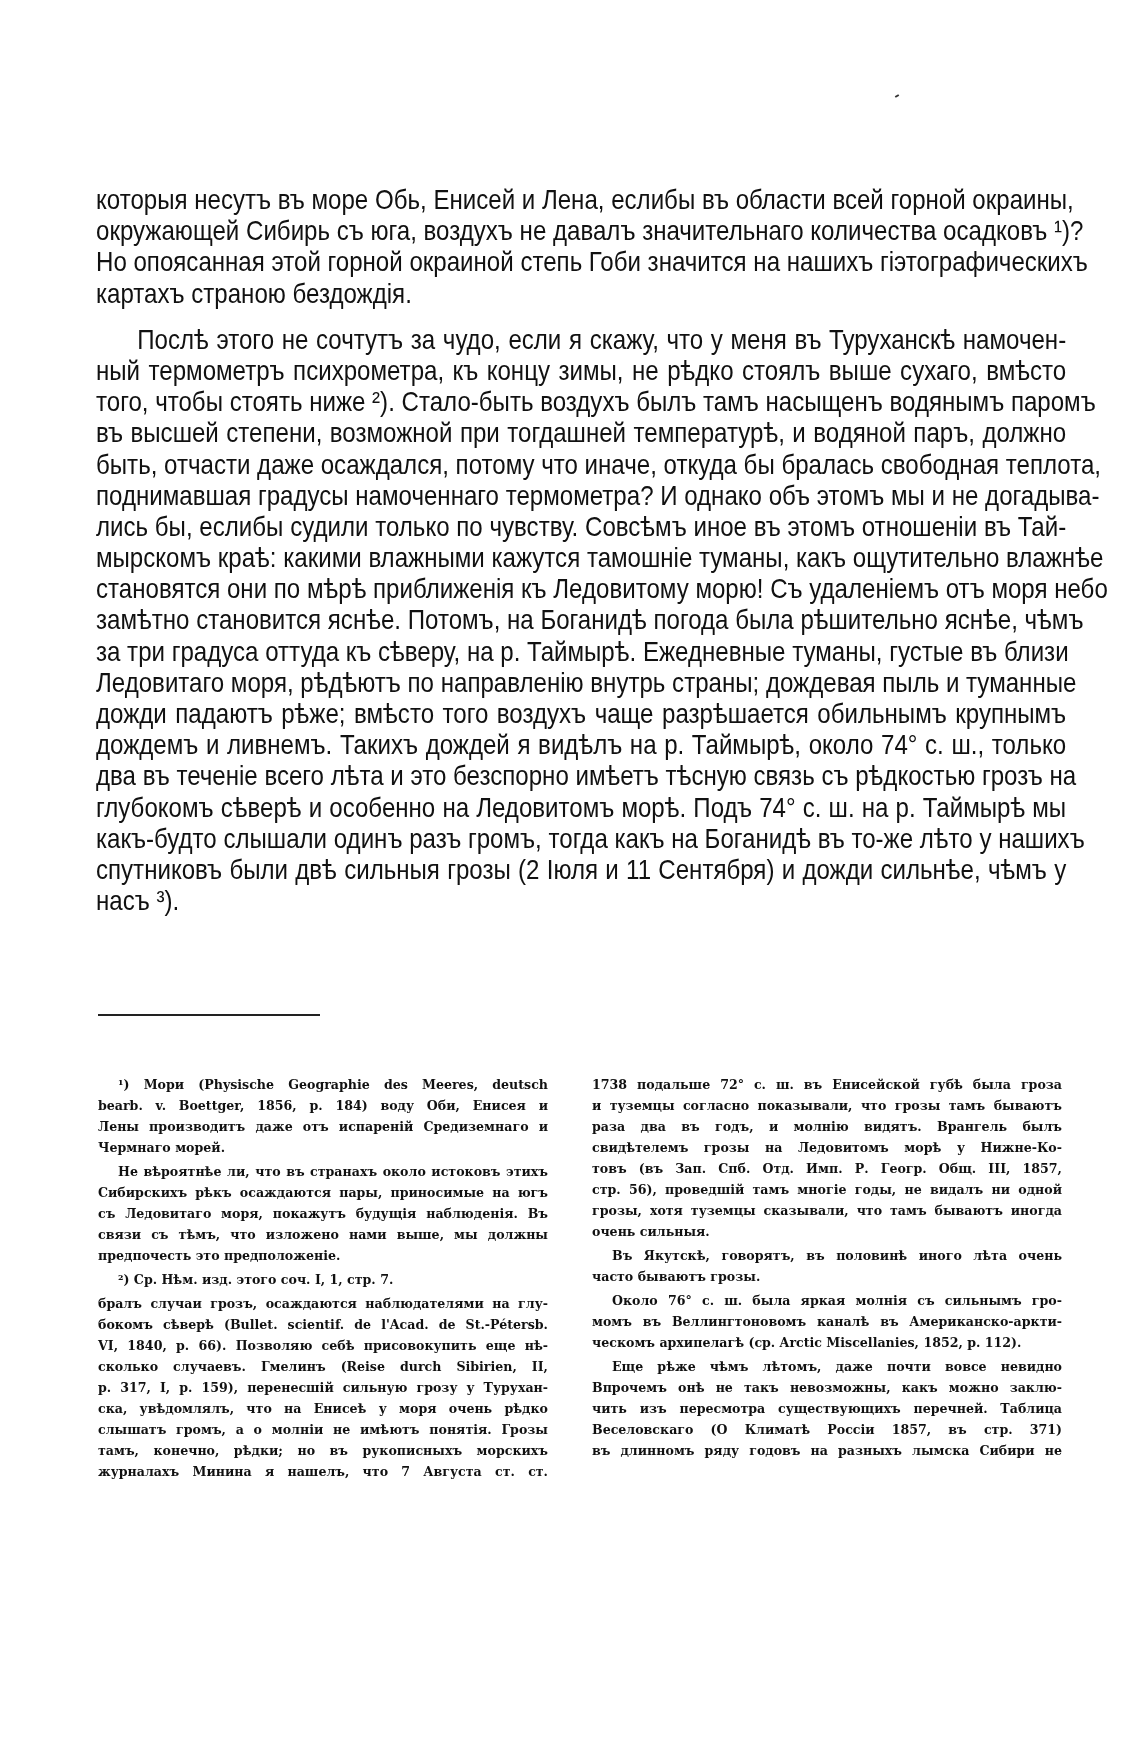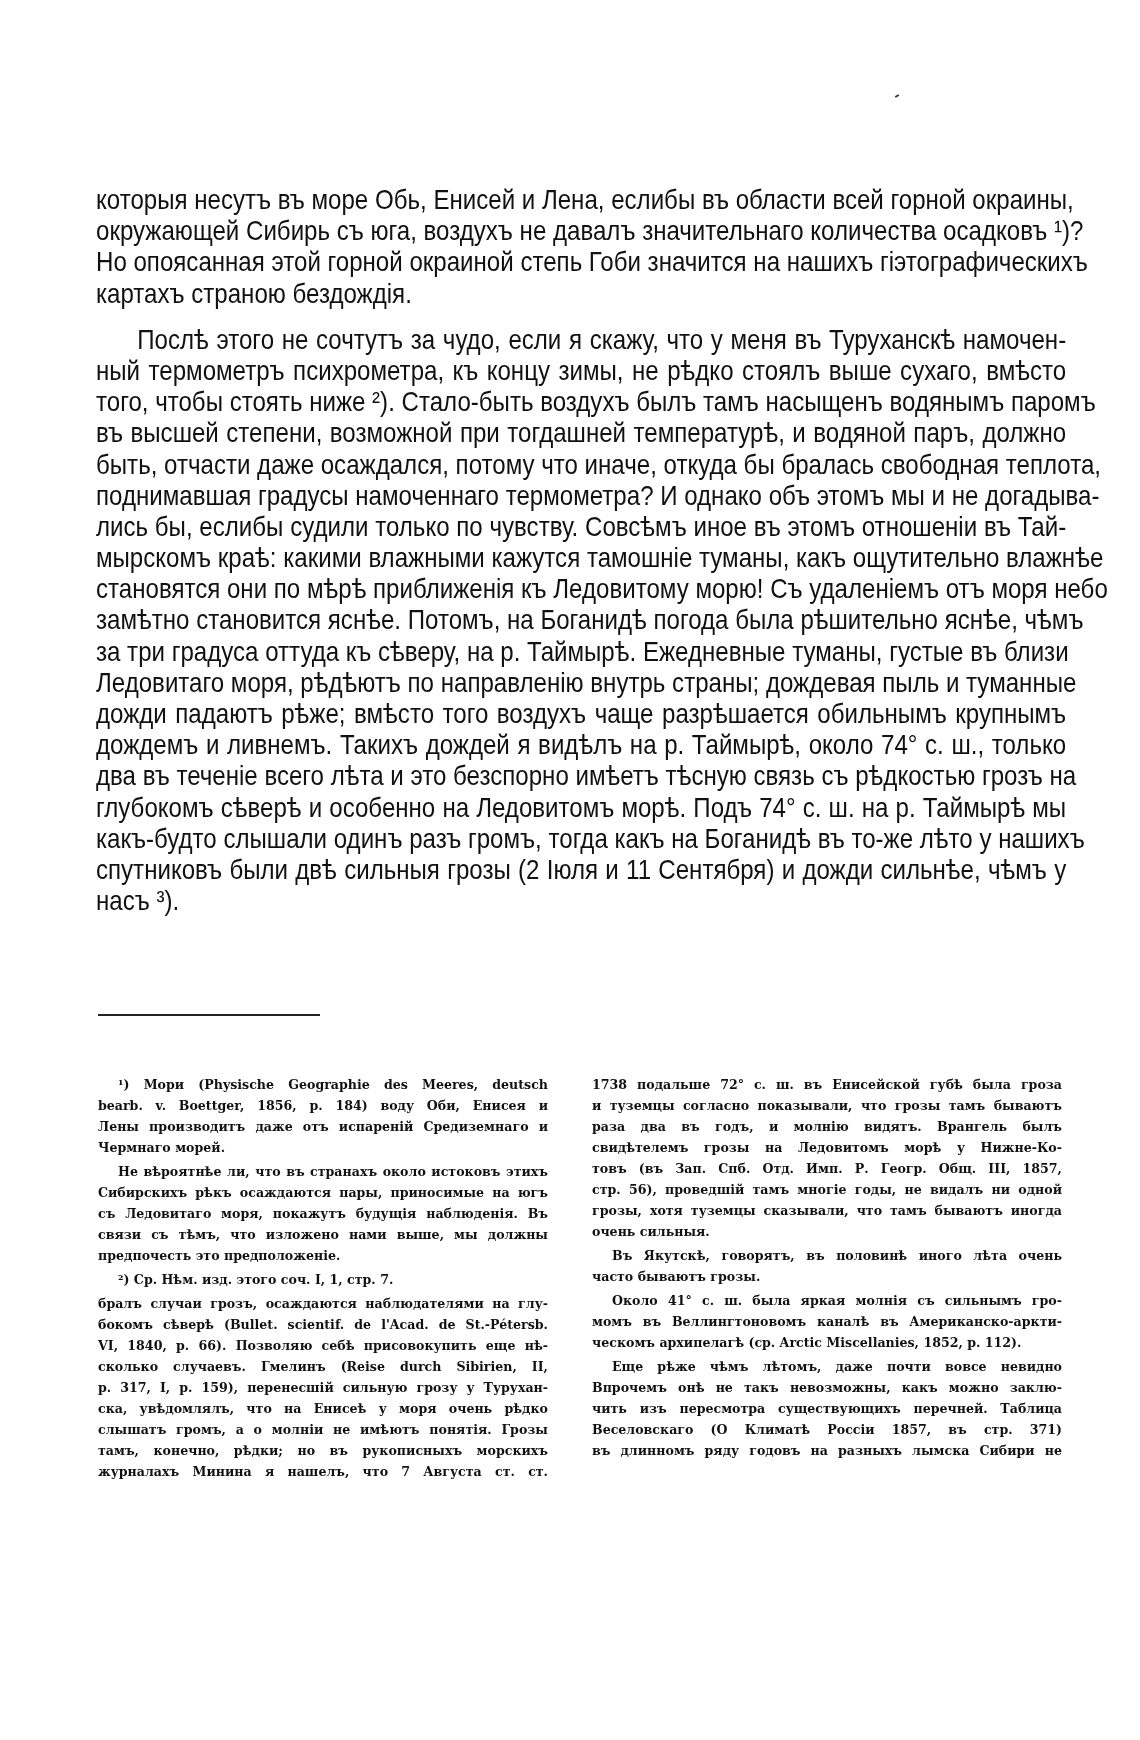--- a/index.html
+++ b/index.html
@@ -142,21 +142,21 @@
       <span class="fn-line">грозы, хотя туземцы сказывали, что тамъ бываютъ иногда</span>
       <span class="fn-line last">очень сильныя.</span>
     </div>
     <span class="fn-gap"></span>
     <div>
       <span class="fn-line ind">Въ Якутскѣ, говорятъ, въ половинѣ иного лѣта очень</span>
       <span class="fn-line last">часто бываютъ грозы.</span>
     </div>
     <span class="fn-gap"></span>
     <div>
-      <span class="fn-line ind">Около 41° с. ш. была яркая молнiя съ сильнымъ гро-</span>
+      <span class="fn-line ind">Около 76° с. ш. была яркая молнiя съ сильнымъ гро-</span>
       <span class="fn-line">момъ въ Веллингтоновомъ каналѣ въ Американско-аркти-</span>
       <span class="fn-line last">ческомъ архипелагѣ (ср. Arctic Miscellanies, 1852, p. 112).</span>
     </div>
     <span class="fn-gap"></span>
     <div>
       <span class="fn-line ind">Еще рѣже чѣмъ лѣтомъ, даже почти вовсе невидно</span>
       <span class="fn-line">Впрочемъ онѣ не такъ невозможны, какъ можно заклю-</span>
       <span class="fn-line">чить изъ пересмотра существующихъ перечней. Таблица</span>
       <span class="fn-line">Веселовскаго (О Климатѣ Россiи 1857, въ стр. 371)</span>
       <span class="fn-line">въ длинномъ ряду годовъ на разныхъ лымска Сибири не</span>

